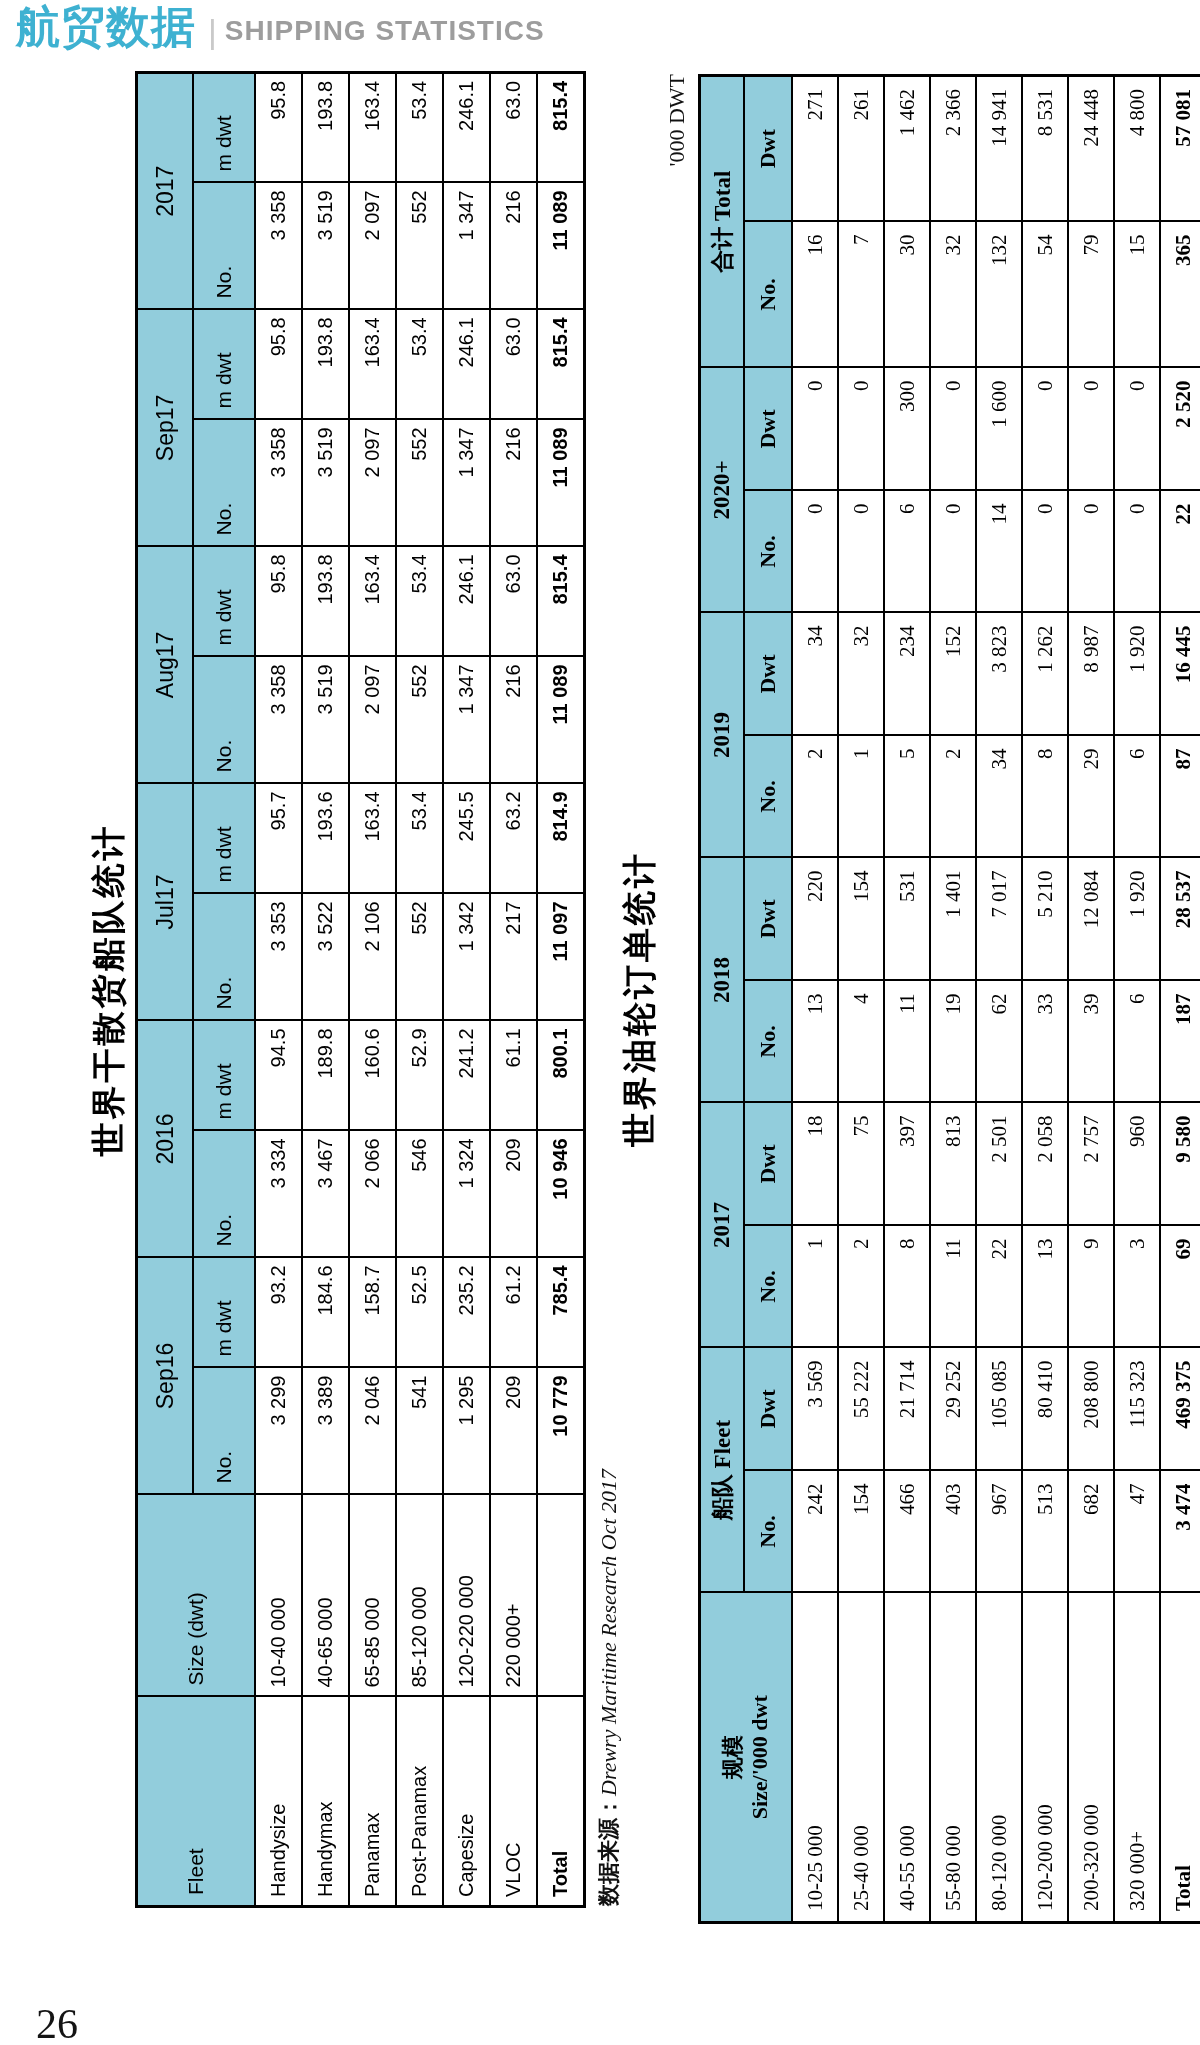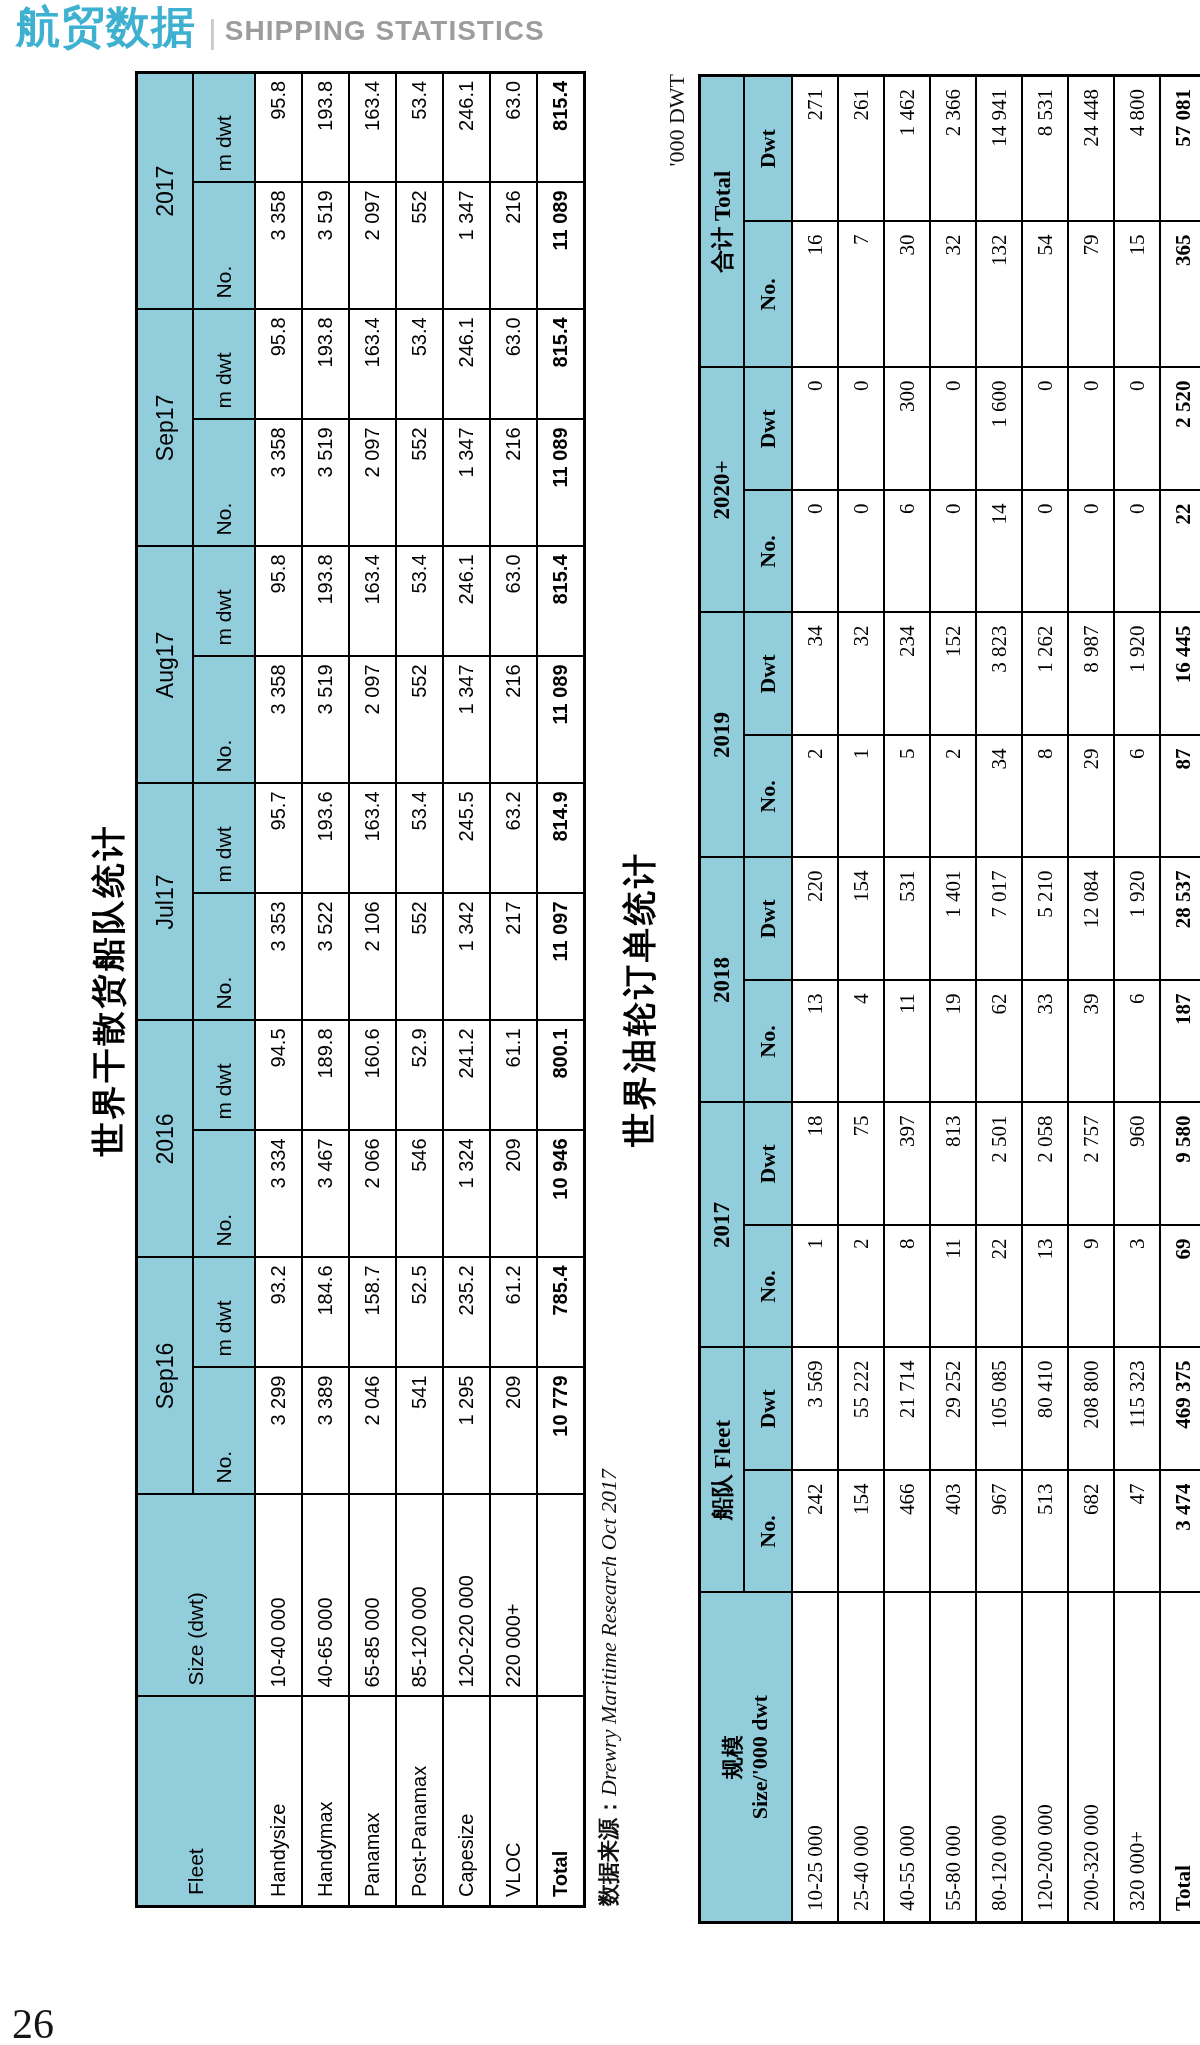--- a/index.html
+++ b/index.html
@@ -5,21 +5,21 @@
   html,body{margin:0;padding:0;background:#e8e8e8;}
   .page{position:relative;width:1200px;height:2045px;background:#ffffff;overflow:hidden;
         font-family:"Liberation Sans",sans-serif;}
 
   
   .masthead{position:absolute;top:4px;left:16px;display:flex;align-items:flex-end;}
   .masthead .zh{font-size:44px;font-weight:bold;color:#3eb1d1;line-height:1.05;letter-spacing:1px;}
   .masthead .sep{font-size:34px;color:#c9c9c9;font-weight:normal;margin:0 8px 2px 12px;line-height:1;}
   .masthead .en{font-size:28px;font-weight:bold;color:#9d9d9d;letter-spacing:1px;margin-bottom:3px;}
 
-  .pageno{position:absolute;left:12px;bottom:0px;font-family:"Liberation Serif",serif;
+  .pageno{position:absolute;left:36px;bottom:0px;font-family:"Liberation Serif",serif;
           font-size:42px;color:#141414;line-height:1;}
 
   
   .rot{position:absolute;transform:rotate(-90deg);transform-origin:0 0;}
   #block1{left:85px;top:1908px;width:1836px;height:492px;}
   #block2{left:618px;top:1938px;width:1878px;height:582px;}
 
   .tbl-title{text-align:center;font-weight:bold;font-size:34px;letter-spacing:3px;color:#000;}
   #block1 .tbl-title{height:50px;line-height:46px;}
   #block2 .tbl-title{height:44px;line-height:42px;}

